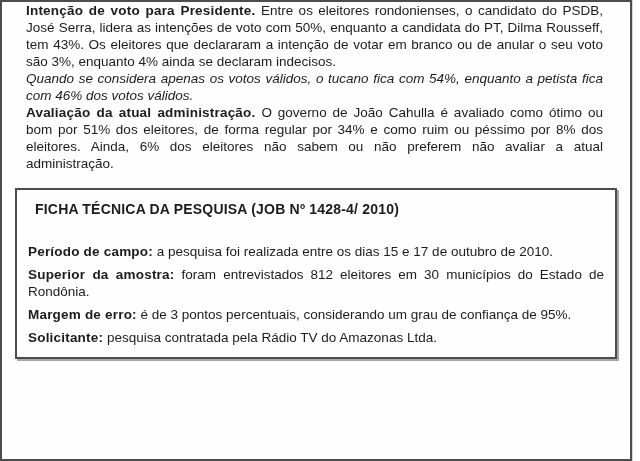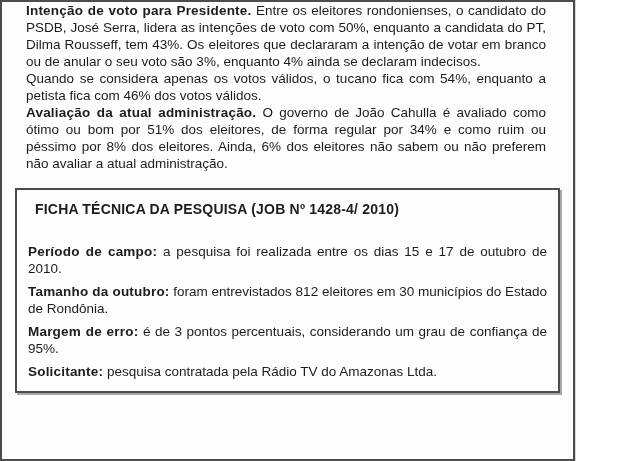--- a/index.html
+++ b/index.html
@@ -2,41 +2,41 @@
 <html><head>
 <meta charset="utf-8">
 <style>
   html, body {
     margin: 0;
     padding: 0;
     background: #ffffff;
   }
   .frame {
     position: relative;
-    width: 575px;
+    width: 632px;
     height: 461px;
     box-sizing: border-box;
     background: #fefefe;
     border: 2px solid #4d4d4d;
     box-shadow: 0 0 0 1px #d6d6d6;
     overflow: hidden;
     font-family: "Liberation Sans", "DejaVu Sans", sans-serif;
     color: #1c1c1c;
   }
   .doc p {
     font-size: 13.5px;
     line-height: 17px;
     text-align: justify;
     margin: 0 27px 0 24px;
   }
   .doc p b {
     letter-spacing: 0.2px;
   }
   .para-1 { margin-top: 3px; }
-  .para-2 { margin-top: 5px; }
+  .para-2 { margin-top: 5px; font-style: italic; }
   .para-3 { margin-top: 29px; }
   .ficha-box {
     box-sizing: border-box;
     margin: 16px 13px 0 13px;
     border: 2px solid #4d4d4d;
     box-shadow: 2px 2px 0 #a8a8a8;
     background: #fefefe;
     padding: 9px 11px 5px 11px;
   }
   .ficha-box .ficha-title {
@@ -65,21 +65,21 @@
 
     <p class="para-3"><b>Avaliação da atual administração.</b>
       <span>O governo de João Cahulla é avaliado como ótimo ou bom por 51% dos eleitores, de forma regular por 34% e como ruim ou péssimo por 8% dos eleitores. Ainda, 6% dos eleitores não sabem ou não preferem não avaliar a atual administração.</span></p>
 
     <div class="ficha-box">
       <p class="ficha-title">FICHA TÉCNICA DA PESQUISA (JOB Nº 1428-4/ 2010)</p>
 
       <p class="ficha-item"><b>Período de campo:</b>
         <span>a pesquisa foi realizada entre os dias 15 e 17 de outubro de 2010.</span></p>
 
-      <p class="ficha-item"><b>Tamanho da outubro:</b>
+      <p class="ficha-item"><b>Superior da amostra:</b>
         <span>foram entrevistados 812 eleitores em 30 municípios do Estado de Rondônia.</span></p>
 
       <p class="ficha-item"><b>Margem de erro:</b>
         <span>é de 3 pontos percentuais, considerando um grau de confiança de 95%.</span></p>
 
       <p class="ficha-item"><b>Solicitante:</b>
         <span>pesquisa contratada pela Rádio TV do Amazonas Ltda.</span></p>
 
     </div>
 

